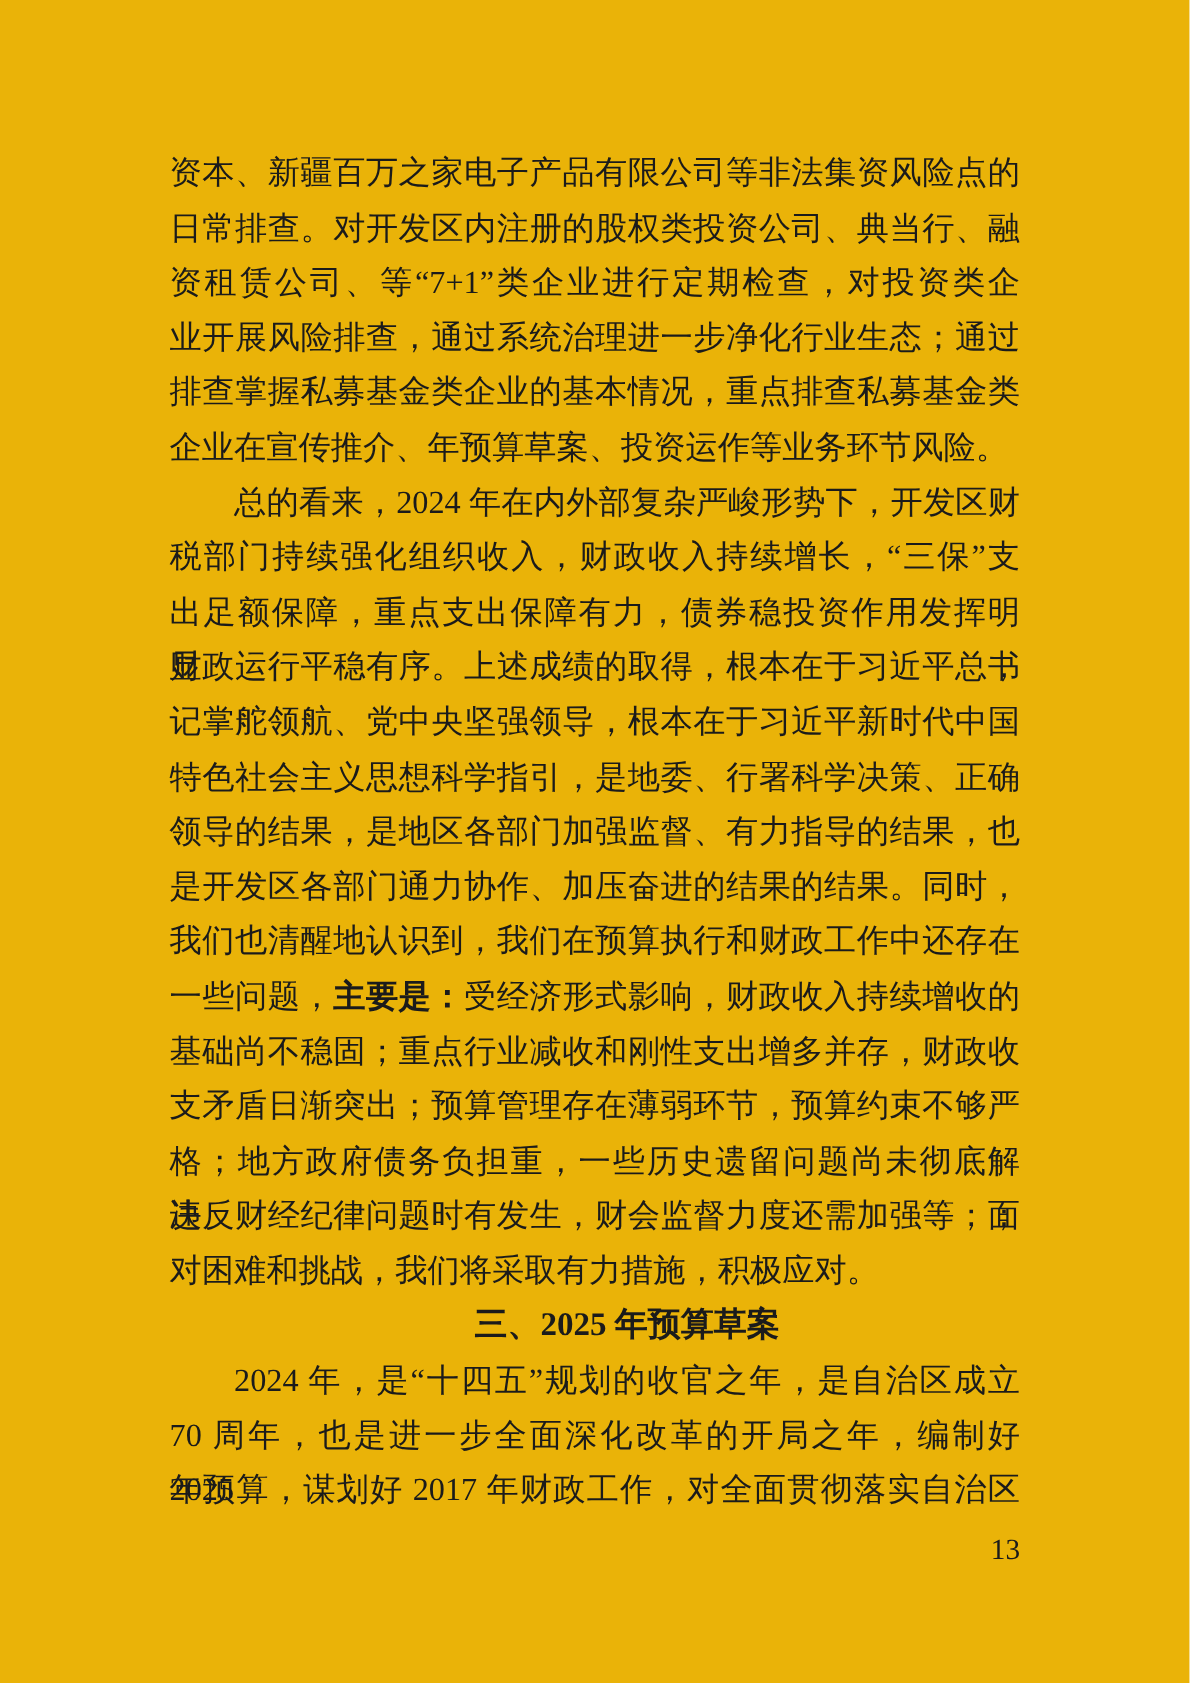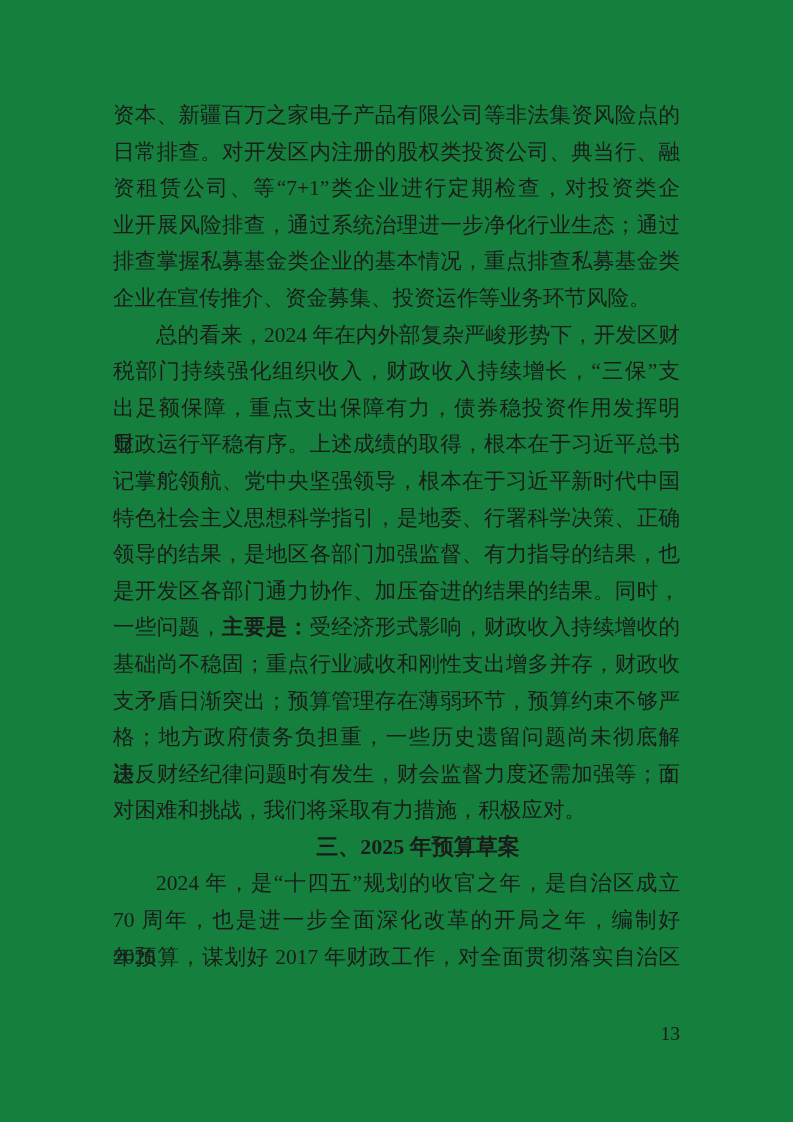--- a/index.html
+++ b/index.html
@@ -4,21 +4,21 @@
 <style>
   html, body {
     margin: 0;
     padding: 0;
     background: #ffffff;
   }
   .page {
     position: relative;
     width: 793px;
     height: 1122px;
-    background: #15803d;
+    background: #eab308;
     overflow: hidden;
     font-family: "Liberation Serif", "DejaVu Serif", serif;
     color: #1b1b1b;
   }
   .text-block {
     position: absolute;
     left: 113px;
     top: 97px;
     width: 567px;
   }
@@ -64,31 +64,32 @@
 <body>
 
 <div class="page">
   <div class="text-block">
       <div>
         <div class="line justify">资本、新疆百万之家电子产品有限公司等非法集资风险点的</div>
         <div class="line justify">日常排查。对开发区内注册的股权类投资公司、典当行、融</div>
         <div class="line justify">资租赁公司、等“7+1”类企业进行定期检查，对投资类企</div>
         <div class="line justify">业开展风险排查，通过系统治理进一步净化行业生态；通过</div>
         <div class="line justify">排查掌握私募基金类企业的基本情况，重点排查私募基金类</div>
-        <div class="line plain">企业在宣传推介、资金募集、投资运作等业务环节风险。</div>
+        <div class="line plain">企业在宣传推介、年预算草案、投资运作等业务环节风险。</div>
       </div>
       <div>
         <div class="line justify indent">总的看来，2024 年在内外部复杂严峻形势下，开发区财</div>
         <div class="line justify">税部门持续强化组织收入，财政收入持续增长，“三保”支</div>
         <div class="line justify">出足额保障，重点支出保障有力，债券稳投资作用发挥明显，</div>
         <div class="line justify">财政运行平稳有序。上述成绩的取得，根本在于习近平总书</div>
         <div class="line justify">记掌舵领航、党中央坚强领导，根本在于习近平新时代中国</div>
         <div class="line justify">特色社会主义思想科学指引，是地委、行署科学决策、正确</div>
         <div class="line justify">领导的结果，是地区各部门加强监督、有力指导的结果，也</div>
         <div class="line justify">是开发区各部门通力协作、加压奋进的结果的结果。同时，</div>
+        <div class="line justify">我们也清醒地认识到，我们在预算执行和财政工作中还存在</div>
         <div class="line justify"><span>一些问题，</span><span class="bold-run">主要是：</span><span>受经济形式影响，财政收入持续增收的</span></div>
         <div class="line justify">基础尚不稳固；重点行业减收和刚性支出增多并存，财政收</div>
         <div class="line justify">支矛盾日渐突出；预算管理存在薄弱环节，预算约束不够严</div>
         <div class="line justify">格；地方政府债务负担重，一些历史遗留问题尚未彻底解决；</div>
         <div class="line justify">违反财经纪律问题时有发生，财会监督力度还需加强等；面</div>
         <div class="line plain">对困难和挑战，我们将采取有力措施，积极应对。</div>
       </div>
       <div class="heading">三、2025 年预算草案</div>
       <div>
         <div class="line justify indent">2024 年，是“十四五”规划的收官之年，是自治区成立</div>

